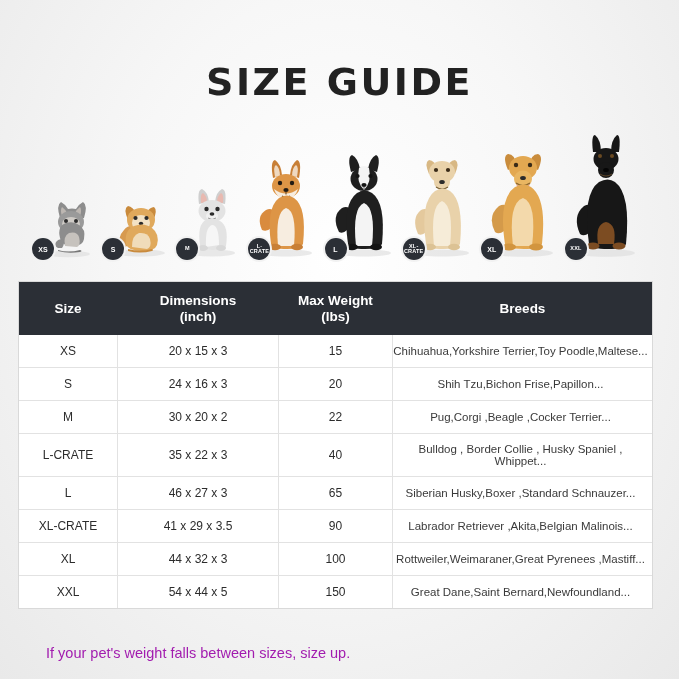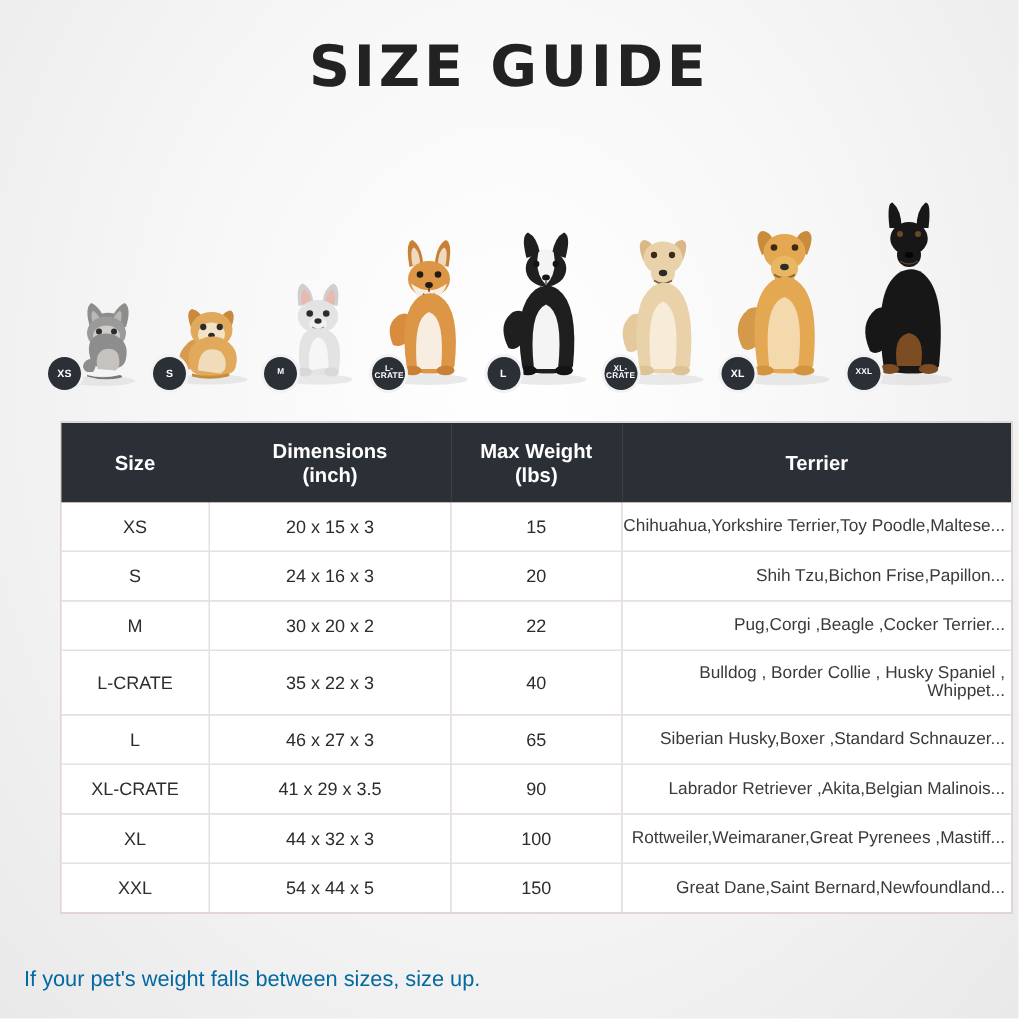--- a/index.html
+++ b/index.html
@@ -20,21 +20,21 @@
     height: 679px;
     box-sizing: border-box;
   }
   .title {
     text-align: center;
     font-size: 38px;
     letter-spacing: 2.5px;
     font-weight: bold;
     color: #222;
     margin: 0;
-    padding-top: 22px;
+    padding-top: 60px;
     font-family: "DejaVu Sans", sans-serif;
   }
 
   
   .pets {
     position: absolute;
     top: 118px;
     left: 20px;
     right: 20px;
     height: 140px;
@@ -73,24 +73,24 @@
     text-align: center;
     letter-spacing: 0.2px;
     box-shadow: 0 0 0 2px #f2f2f2;
   }
   .badge.small-text { font-size: 5.5px; }
 
   
   .table-wrap {
     position: absolute;
     top: 281px;
-    left: 40px;
+    left: 18px;
     width: 635px;
     border: 1px solid #d9d9d9;
-    background: #fca5a5;
+    background: #f0abfc;
     box-sizing: border-box;
   }
   table {
     border-collapse: collapse;
     width: 100%;
     table-layout: fixed;
   }
   thead th {
     background: #2b2f36;
     color: #fff;
@@ -107,35 +107,35 @@
     color: #2c2c2c;
     text-align: center;
     padding: 9px 4px;
     border-bottom: 1px solid #e2e2e2;
     border-right: 1px solid #e2e2e2;
     background: #fff;
   }
   tbody tr:last-child td { border-bottom: none; }
   tbody td:last-child {
     border-right: none;
-    text-align: right;
+    text-align: center;
     padding-left: 0;
     font-size: 11.5px;
     color: #3a3a3a;
   }
   .col-size { width: 90px; }
   .col-dim { width: 152px; }
   .col-weight { width: 105px; }
 
   .footnote {
     position: absolute;
-    left: 16px;
+    left: 46px;
     top: 645px;
     font-size: 14.5px;
-    color: #0369a1;
+    color: #a21caf;
   }
 
   
   svg { display: block; }
 </style>
 </head>
 <body>
 
 <div class="page">
 
@@ -328,21 +328,21 @@
         <tr>
           <th class="col-size">Size</th>
           <th class="col-dim">
             <span>Dimensions</span><br>
             <span>(inch)</span>
           </th>
           <th class="col-weight">
             <span>Max Weight</span><br>
             <span>(lbs)</span>
           </th>
-          <th>Terrier</th>
+          <th>Breeds</th>
         </tr>
       </thead>
       <tbody>
         <tr>
           <td>XS</td>
           <td>20 x 15 x 3</td>
           <td>15</td>
           <td>Chihuahua,Yorkshire Terrier,Toy Poodle,Maltese...</td>
         </tr>
         <tr>

